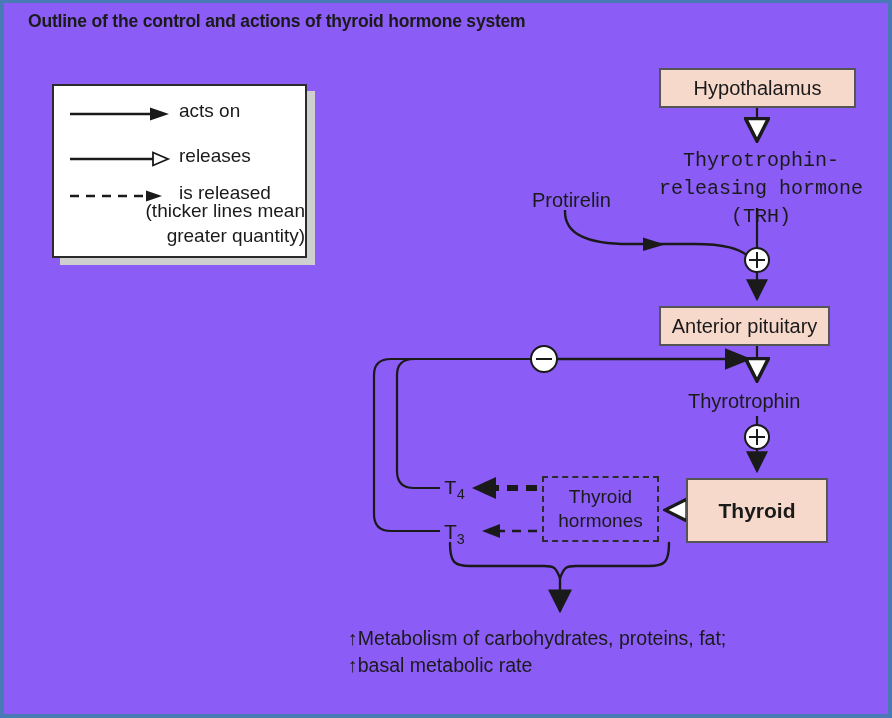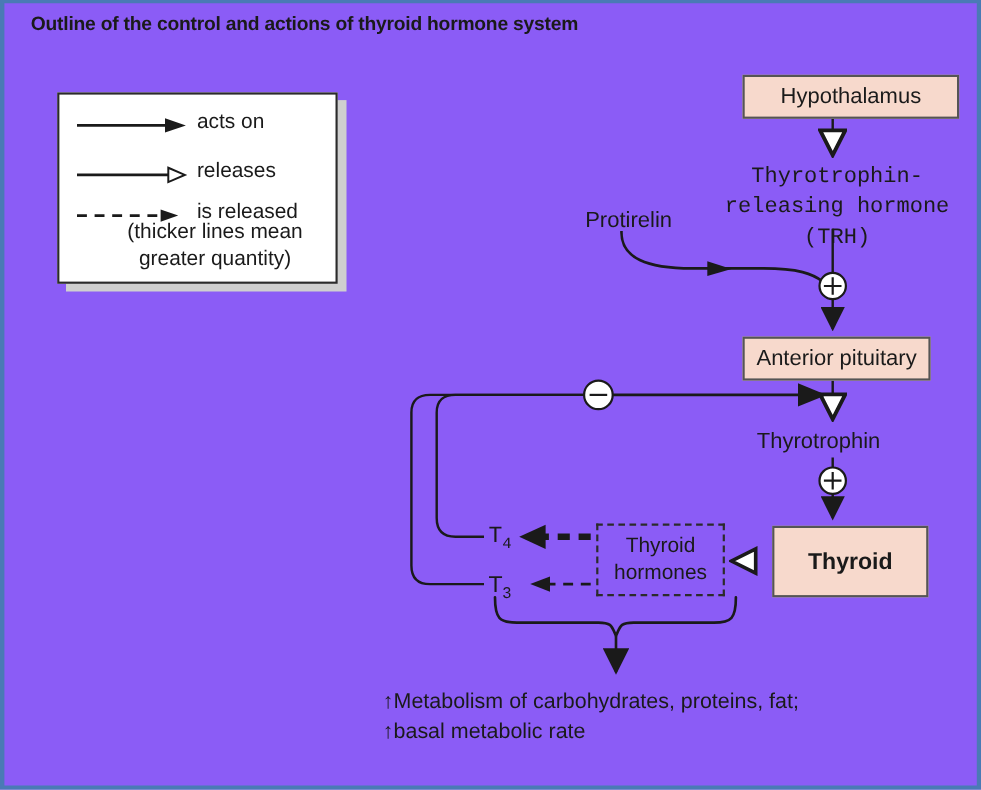--- a/index.html
+++ b/index.html
@@ -65,40 +65,39 @@
     color: #1a1a1a;
     white-space: nowrap;
   }
   .legend-svg {
     position: absolute;
     left: 14px;
     top: 2px;
   }
   .legend-note {
     position: absolute;
-    left: 16px;
+    left: 0;
     width: 100%;
-    text-align: center;
+    text-align: right;
     font-size: 19px;
     color: #1a1a1a;
     line-height: 25px;
   }
   
   .organ-box {
     position: absolute;
     background: #f7d9cc;
     border: 2px solid #555555;
     box-sizing: border-box;
     display: flex;
     align-items: center;
     justify-content: center;
     color: #1a1a1a;
     font-size: 20px;
     white-space: nowrap;
-    margin-left: 16px;
   }
   #box-hypothalamus { left: 655px; top: 65px;  width: 197px; height: 40px; }
   #box-pituitary    { left: 655px; top: 303px; width: 171px; height: 40px; }
   #box-thyroid      { left: 682px; top: 475px; width: 142px; height: 65px; font-weight: bold; font-size: 21px; }
   #box-hormones {
     position: absolute;
     left: 538px; top: 473px; width: 117px; height: 66px;
     border: 2px dashed #2b2b2b;
     box-sizing: border-box;
     display: flex;

